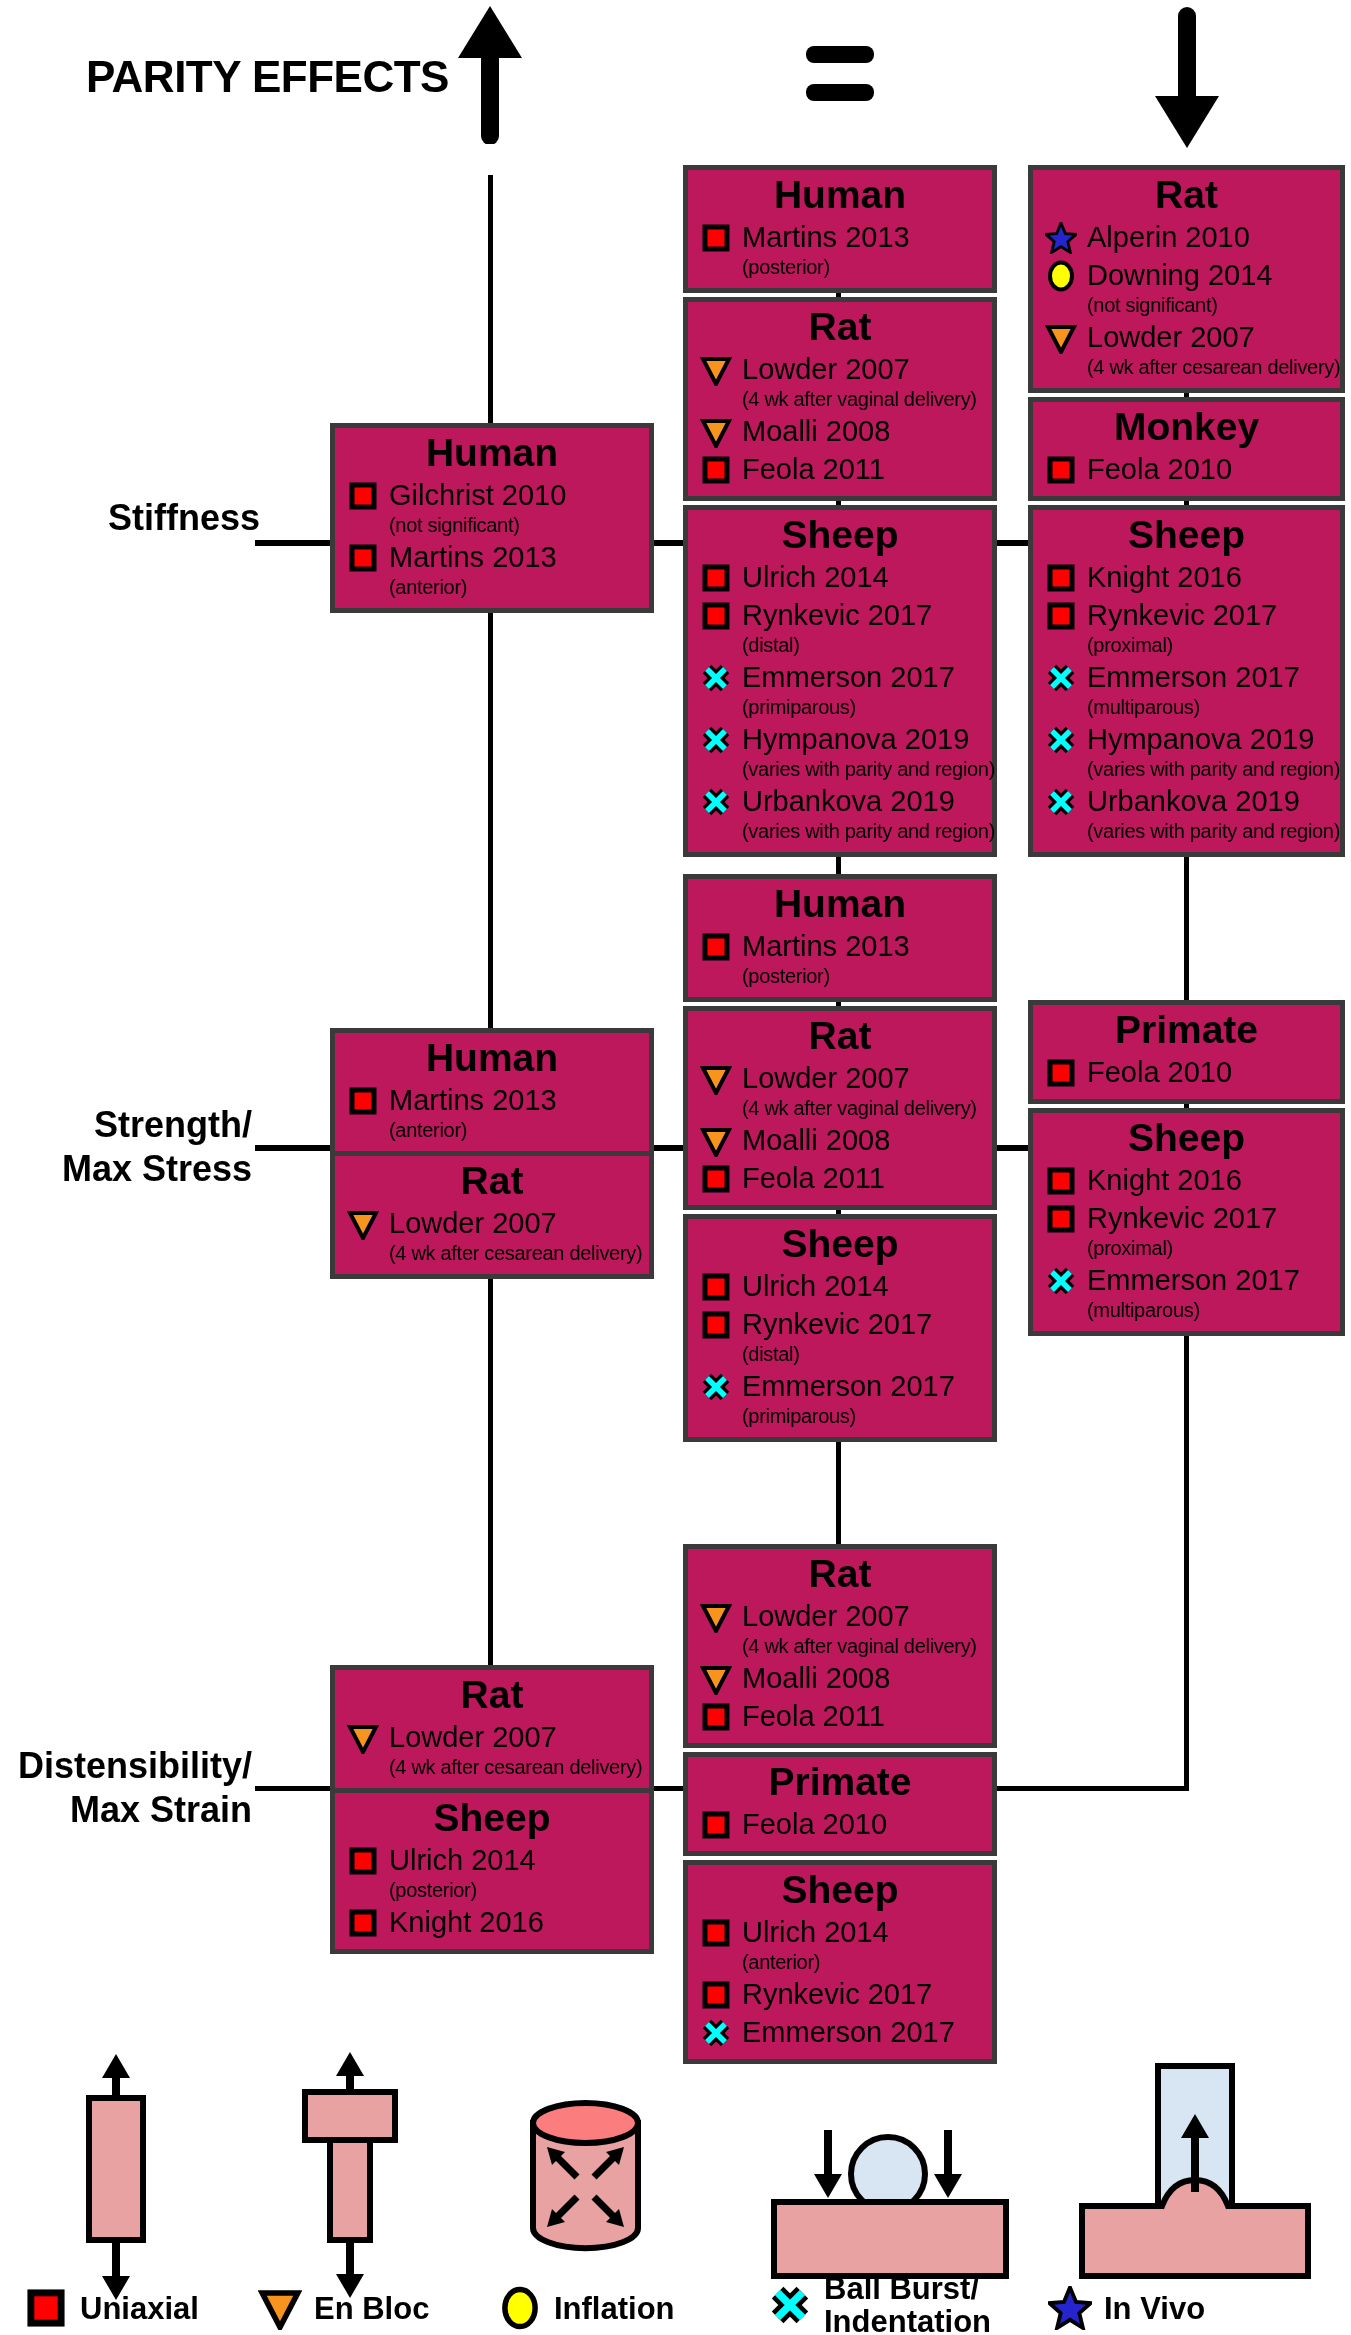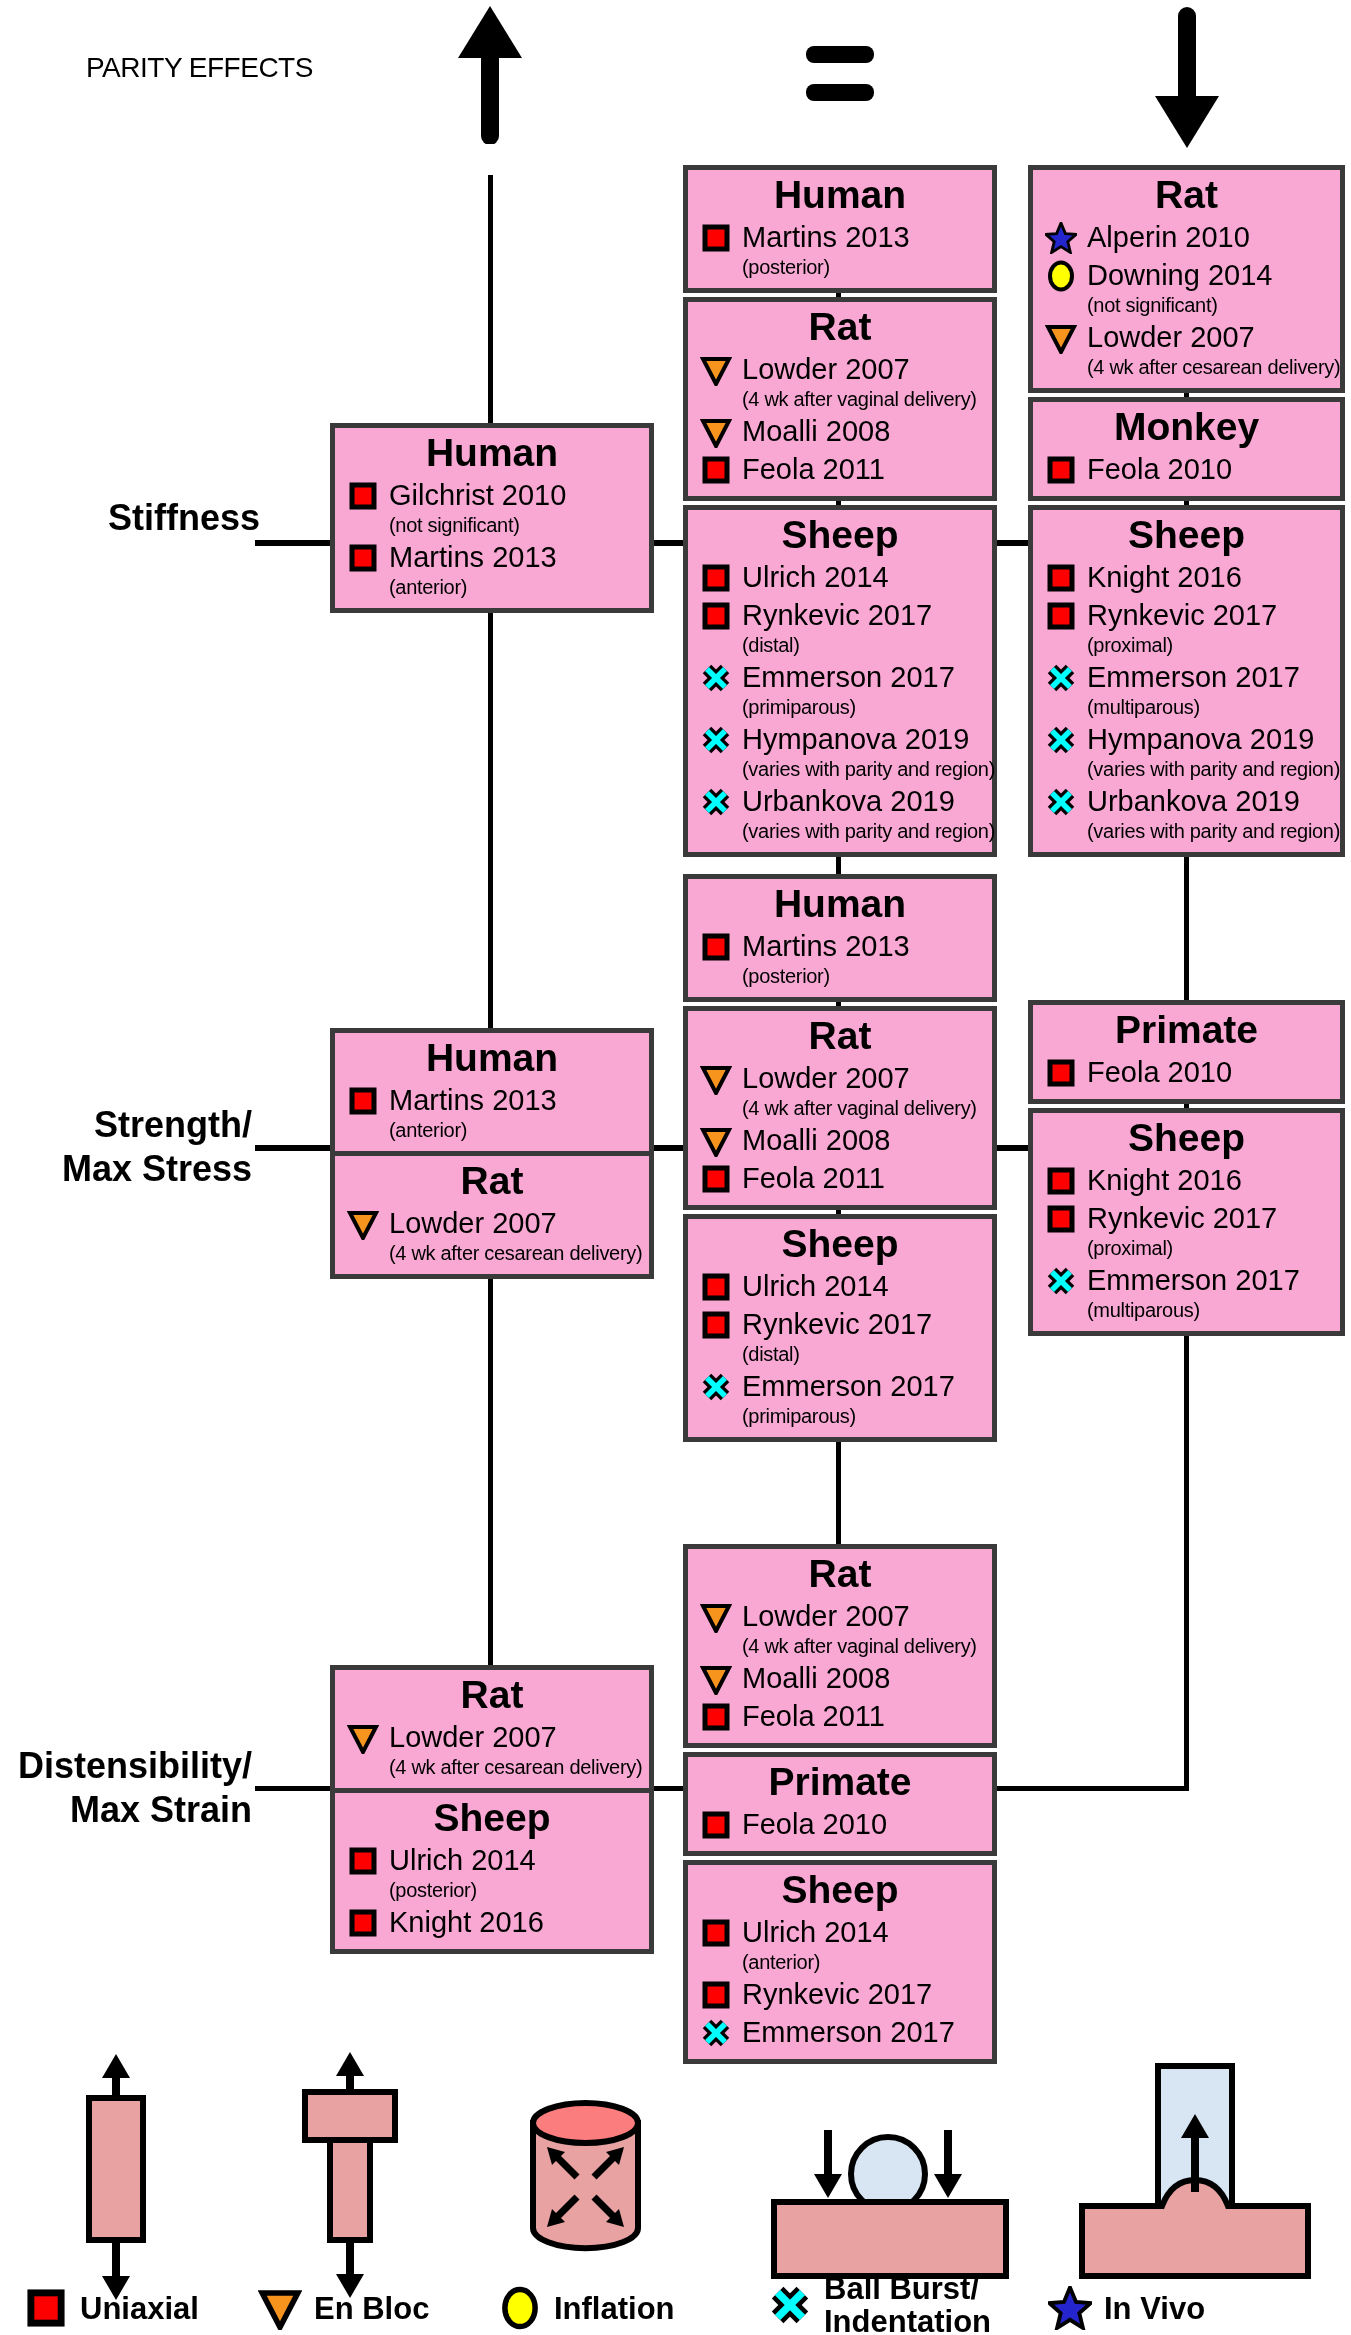--- a/index.html
+++ b/index.html
@@ -3,31 +3,31 @@
 <meta charset="utf-8">
 <style>
   html,body{margin:0;padding:0;background:#fff;}
   body{font-family:"Liberation Sans","DejaVu Sans",sans-serif;}
   #canvas{position:relative;width:1351px;height:2335px;background:#fff;overflow:hidden;}
 
   
   .line{position:absolute;background:#000;z-index:1;}
 
   
-  .fig-title{position:absolute;left:86px;top:52px;font-size:28px;font-weight:normal;color:#000;letter-spacing:-0.5px;z-index:3;}
+  .fig-title{position:absolute;left:86px;top:52px;font-size:44px;font-weight:bold;color:#000;letter-spacing:-0.5px;z-index:3;}
   .col-icon{position:absolute;z-index:3;}
 
   
   .row-label{position:absolute;left:0;width:252px;text-align:right;font-size:36px;font-weight:bold;line-height:44px;color:#000;white-space:pre-line;z-index:3;}
 
   
   .stack{position:absolute;display:flex;flex-direction:column;gap:4px;z-index:2;}
   .stack.merged{gap:0;}
   .stack.merged .species-box + .species-box{margin-top:-5px;}
-  .species-box{background:#f9a8d4;border:5px solid #3a3a3a;box-sizing:border-box;padding:2px 4px 8px 4px;}
+  .species-box{background:#be185d;border:5px solid #3a3a3a;box-sizing:border-box;padding:2px 4px 8px 4px;}
   .species-header{text-align:center;font-size:39px;font-weight:bold;line-height:46px;color:#000;}
   .entry{display:flex;align-items:flex-start;padding:1px 2px 1px 8px;}
   .entry .mk{width:42px;flex:0 0 42px;padding-top:3px;}
   .entry .mk svg{width:32px;height:32px;display:block;overflow:hidden;}
   .entry .etext{min-width:0;}
   .entry .main{display:block;font-size:29px;line-height:36px;color:#000;white-space:nowrap;}
   .entry .note{display:block;font-size:20px;line-height:24px;color:#000;white-space:nowrap;letter-spacing:-0.3px;}
 
   
   .legend-item{position:absolute;display:flex;align-items:center;gap:12px;z-index:3;}

